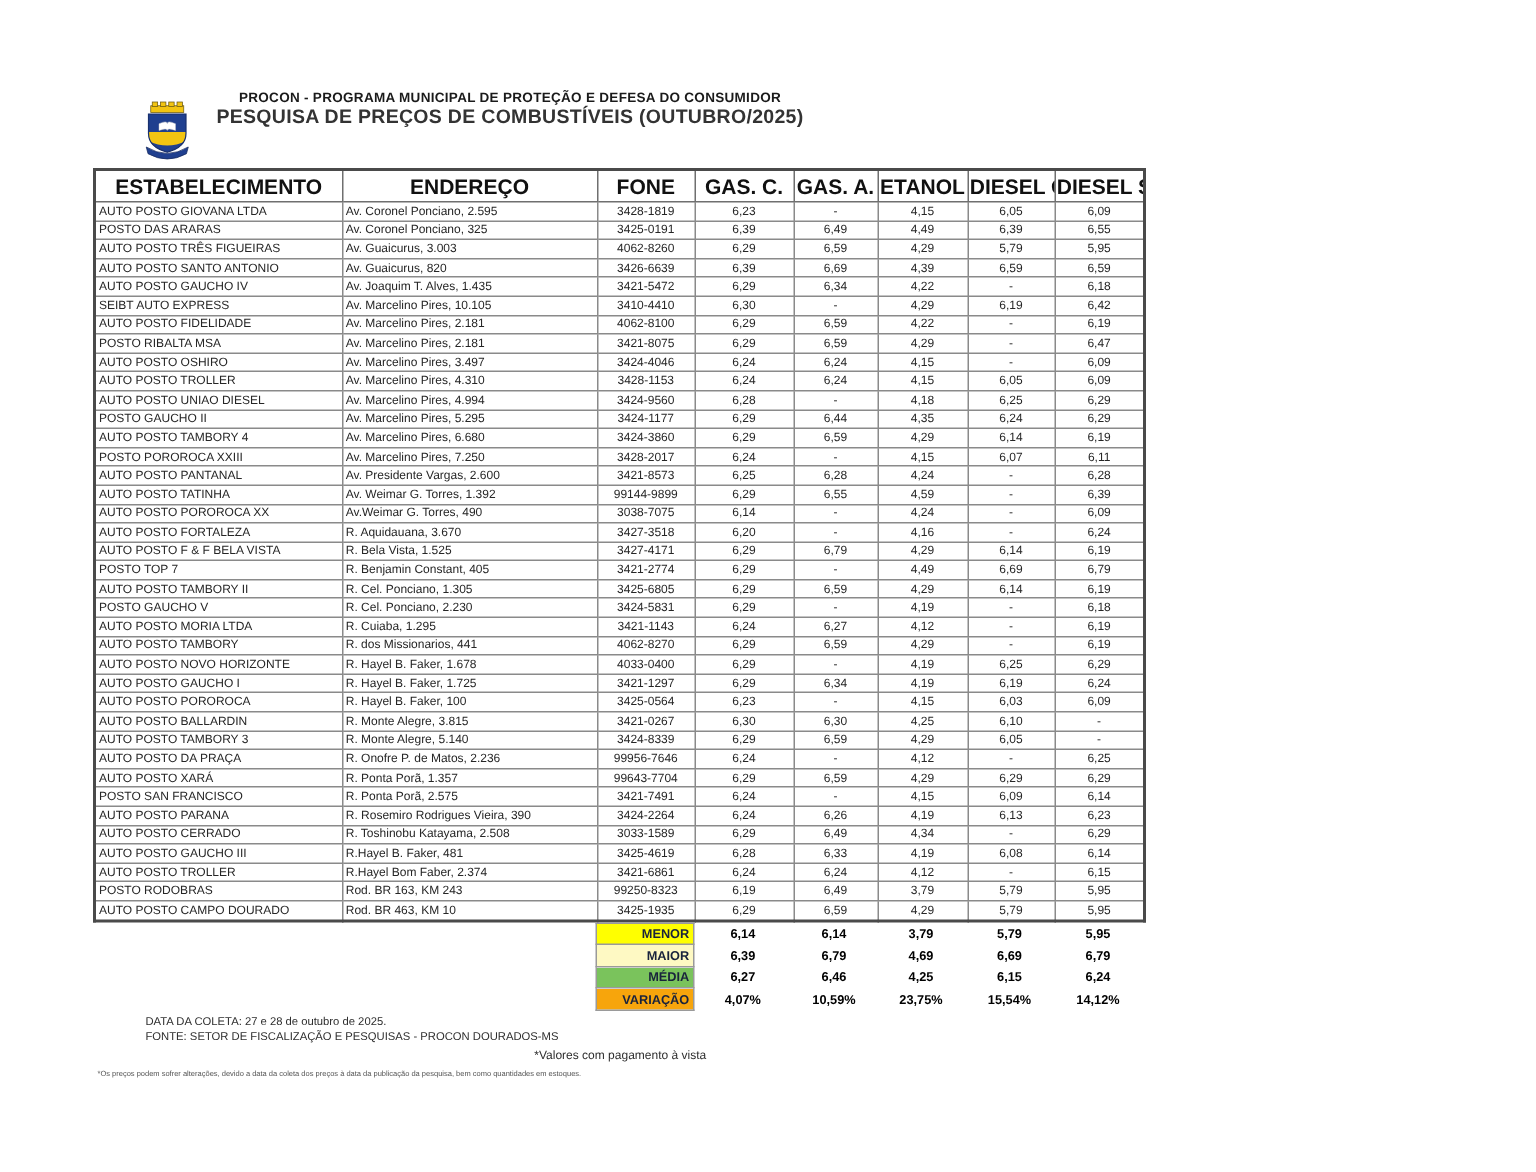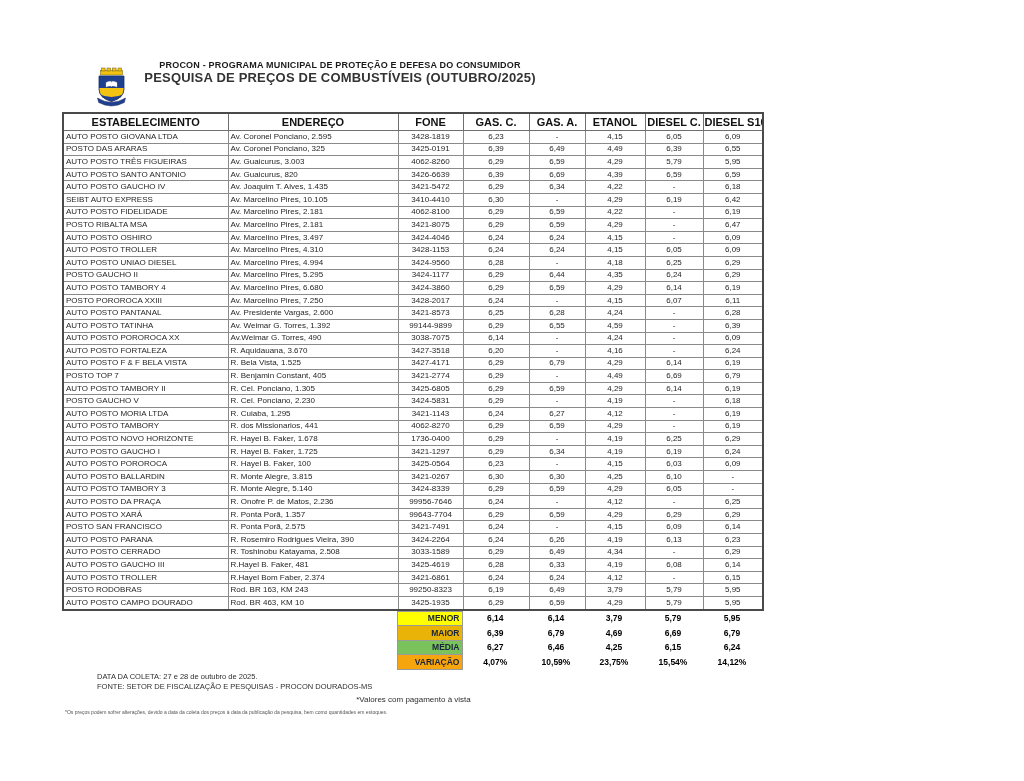--- a/index.html
+++ b/index.html
@@ -38,21 +38,21 @@
   }
   .content {
     position: absolute;
     left: 62px; top: 112px;
     width: 700px;
   }
   table { border-collapse: collapse; table-layout: fixed; width: 700px; }
   .price-table { border: 2px solid #4a4a4a; }
   .price-table th {
     border: 1px solid #6f6f6f;
-    font-size: 11px;
+    font-size: 14px;
     font-weight: bold;
     color: #111111;
     padding: 2px 1px;
     height: 11px;
     white-space: nowrap; overflow: hidden;
   }
   .price-table td {
     border: 1px solid #8a8a8a;
     font-size: 8px;
     color: #262626;
@@ -388,21 +388,21 @@
             <td class="center">4062-8270</td>
             <td class="center">6,29</td>
             <td class="center">6,59</td>
             <td class="center">4,29</td>
             <td class="center">-</td>
             <td class="center">6,19</td>
           </tr>
           <tr>
             <td class="left">AUTO POSTO NOVO HORIZONTE</td>
             <td class="left">R. Hayel B. Faker, 1.678</td>
-            <td class="center">1736-0400</td>
+            <td class="center">4033-0400</td>
             <td class="center">6,29</td>
             <td class="center">-</td>
             <td class="center">4,19</td>
             <td class="center">6,25</td>
             <td class="center">6,29</td>
           </tr>
           <tr>
             <td class="left">AUTO POSTO GAUCHO I</td>
             <td class="left">R. Hayel B. Faker, 1.725</td>
             <td class="center">3421-1297</td>
@@ -551,21 +551,21 @@
             <td colspan="2"></td>
             <td class="summary-label" style="background: rgb(255, 255, 0);">MENOR</td>
             <td class="summary-value">6,14</td>
             <td class="summary-value">6,14</td>
             <td class="summary-value">3,79</td>
             <td class="summary-value">5,79</td>
             <td class="summary-value">5,95</td>
           </tr>
           <tr>
             <td colspan="2"></td>
-            <td class="summary-label" style="background: #eab308;">MAIOR</td>
+            <td class="summary-label" style="background: #fef9c3;">MAIOR</td>
             <td class="summary-value">6,39</td>
             <td class="summary-value">6,79</td>
             <td class="summary-value">4,69</td>
             <td class="summary-value">6,69</td>
             <td class="summary-value">6,79</td>
           </tr>
           <tr>
             <td colspan="2"></td>
             <td class="summary-label" style="background: rgb(122, 195, 92);">MÉDIA</td>
             <td class="summary-value">6,27</td>

